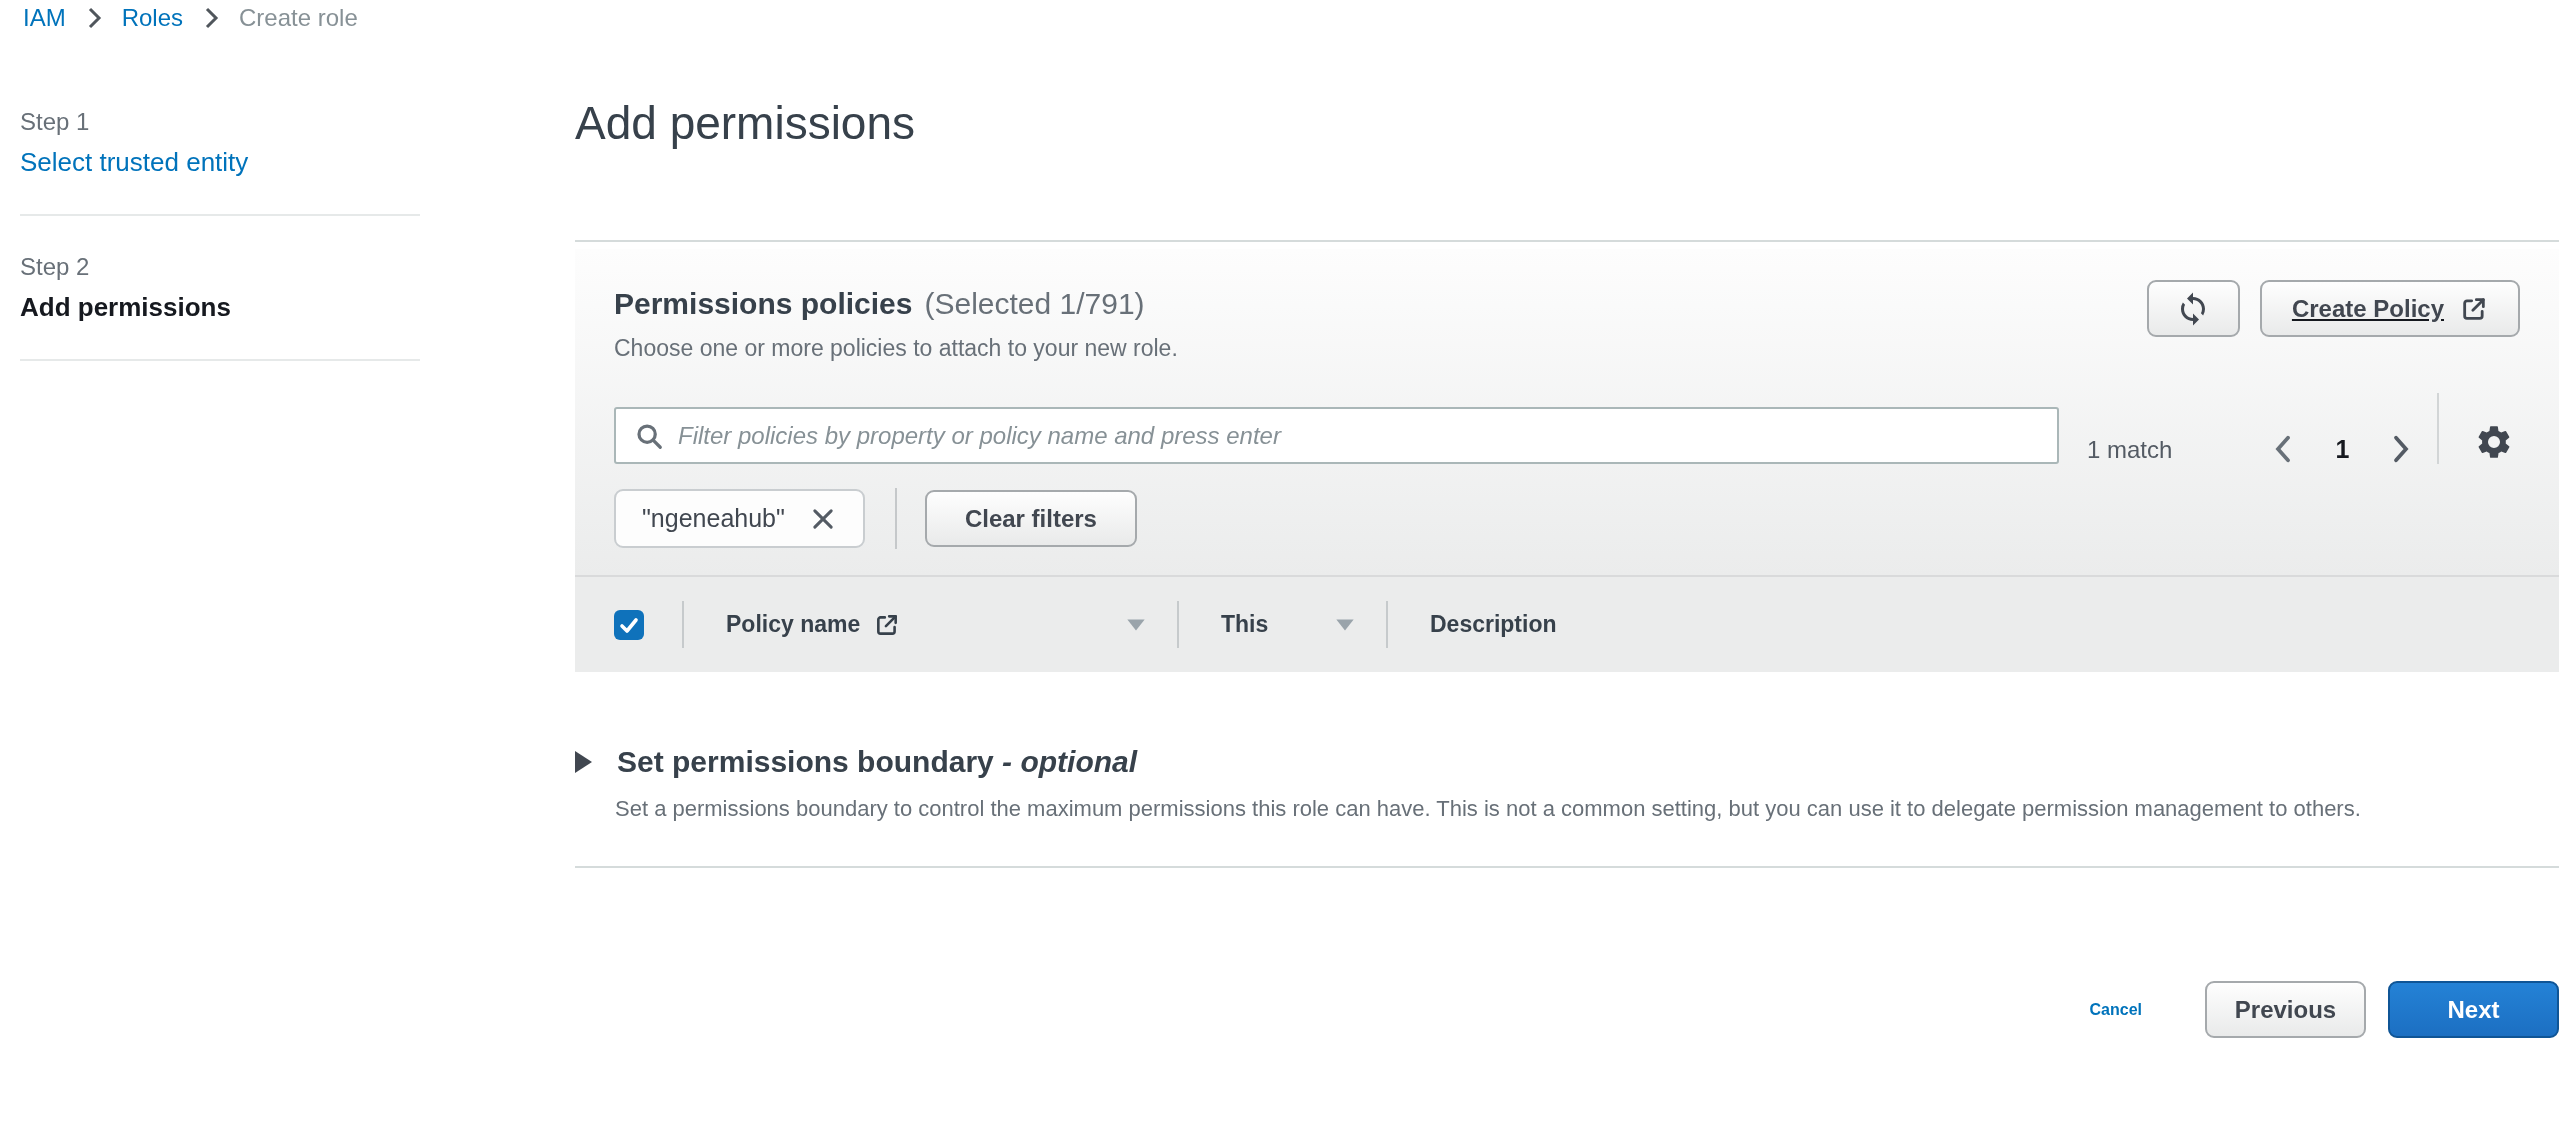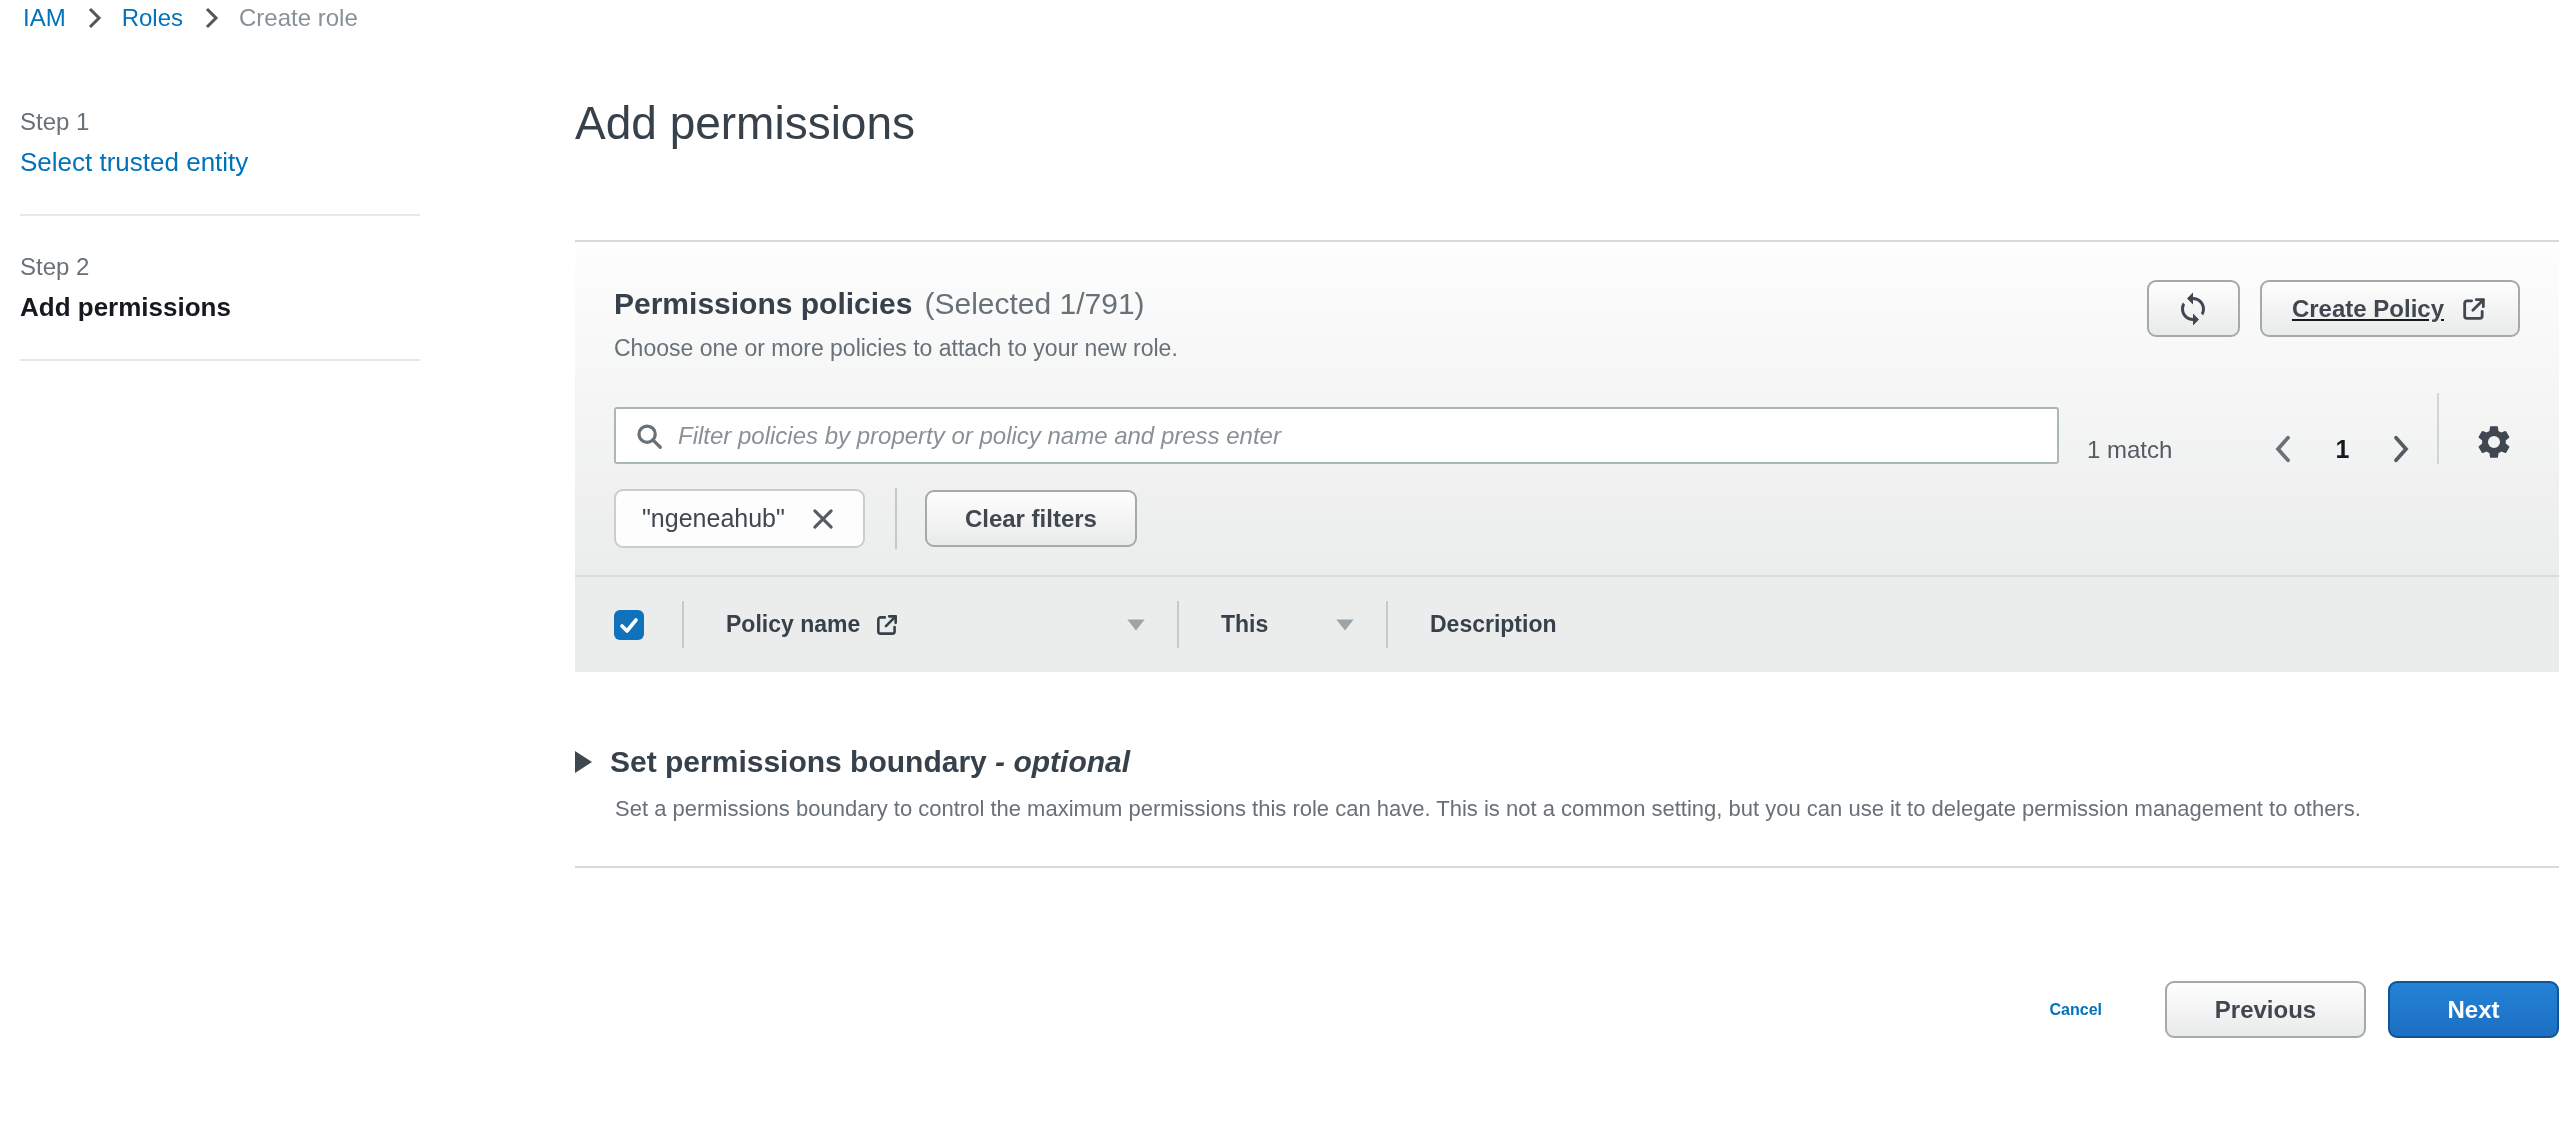--- a/index.html
+++ b/index.html
@@ -76,31 +76,31 @@
               display:flex; align-items:center; justify-content:center; cursor:pointer; }
   .policy-row { height:83px; background:#f0f8ff; border:2px solid #0073bb;
                 display:grid; grid-template-columns:105px 495px 209px 1fr; align-items:center; }
   .row-policy-cell { display:flex; align-items:center; padding-left:56px; gap:27px; }
   .expand-btn { background:none; border:none; padding:0; display:flex; cursor:pointer; }
   .policy-link { font-size:25px; color:#0073bb; text-decoration:none; cursor:pointer; }
   .row-type { padding-left:44px; font-size:24px; color:#16191f; }
 
   
   .boundary { margin-top:71px; }
-  .boundary-head { display:flex; align-items:center; gap:18px; cursor:pointer; }
+  .boundary-head { display:flex; align-items:center; gap:25px; cursor:pointer; }
   .caret { width:0; height:0; border-left:17px solid #414750; border-top:11px solid transparent; border-bottom:11px solid transparent; }
   .boundary-title { font-size:30px; line-height:38px; font-weight:bold; color:#37414b; }
   .boundary-title .opt { font-style:italic; }
   .boundary-desc { margin:14px 0 0 40px; font-size:22px; line-height:28px; color:#687078; }
   .rule2 { border:none; border-top:2px solid #d5dbdb; margin-top:43px; }
 
   
   .footer { margin-top:113px; display:flex; justify-content:flex-end; align-items:center; }
   .cancel-link { font-size:16px; font-weight:bold; color:#0073bb; text-decoration:none; cursor:pointer; margin-right:63px; }
-  .btn-prev { width:201px; margin-right:22px; }
+  .btn-prev { width:161px; margin-right:22px; }
   .btn-next { width:171px; background:linear-gradient(180deg,#2482d6,#1c6fc2); border:2px solid #0f5596; color:#fff; }
 </style>
 </head>
 <body>
 
 <nav class="breadcrumb">
   <a>IAM</a>
   <svg class="crumb-chev" viewBox="0 0 16 24">
       <polyline points="4,3 13,12 4,21"></polyline>
     </svg>

